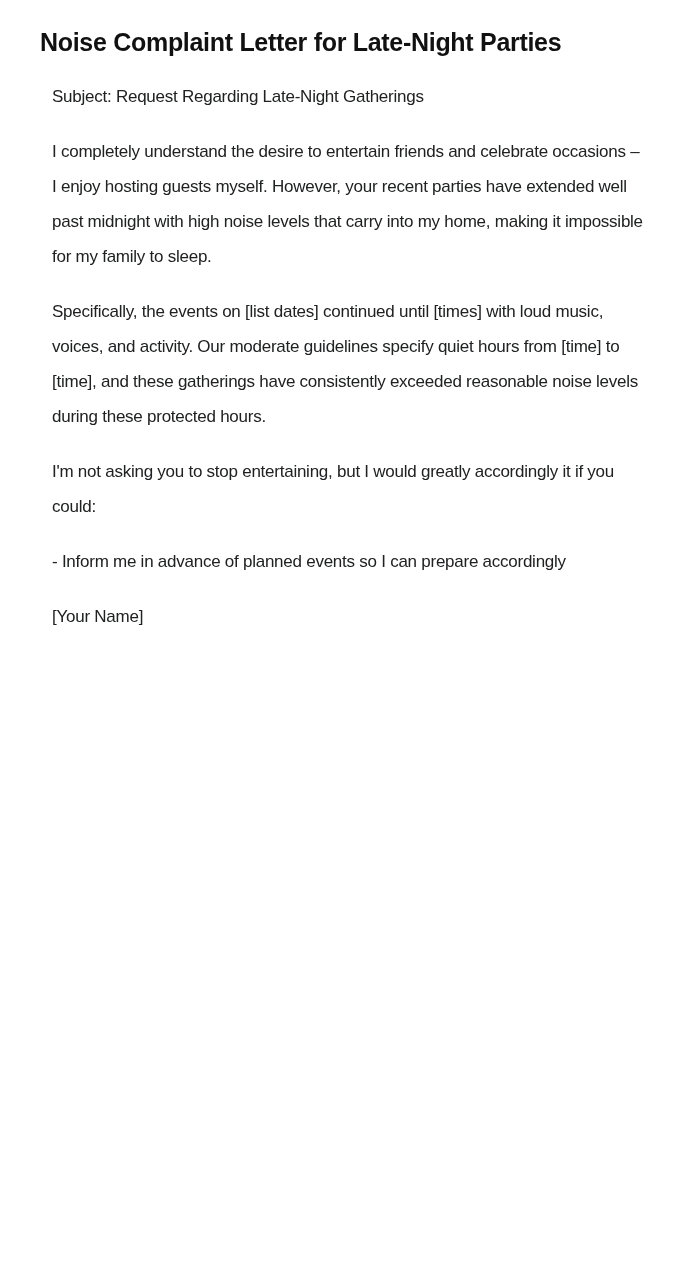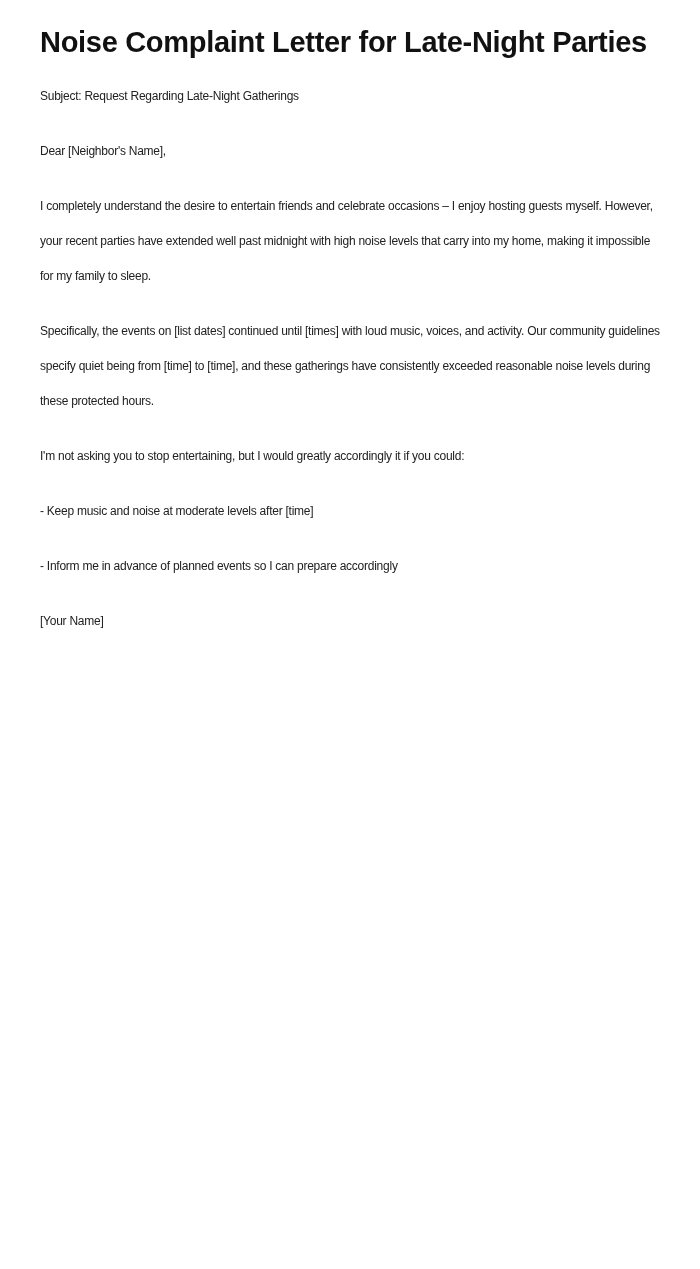--- a/index.html
+++ b/index.html
@@ -13,54 +13,52 @@
     font-family: "Liberation Sans", sans-serif;
     color: #202122;
     overflow: hidden;
   }
   .letter {
     box-sizing: border-box;
     width: 700px;
     padding: 26px 40px 0 40px;
   }
   .letter-title {
-    font-size: 29px;
+    font-size: 25px;
     font-weight: 700;
     color: #111111;
     line-height: 33px;
     letter-spacing: -0.3px;
     margin: 0 0 14px 0;
   }
   .para {
-    font-size: 12px;
+    font-size: 17px;
     line-height: 35px;
     letter-spacing: -0.25px;
-    margin: 20px 0;
+    margin: 20px 12px;
     max-width: 622px;
   }
 </style>
 </head>
 <body>
 
 <div class="letter">
 
   <h1 class="letter-title">Noise Complaint Letter for Late-Night Parties</h1>
 
   <p class="para">Subject: Request Regarding Late-Night Gatherings</p>
 
-  <p class="para">Dear [Neighbor's Name],</p>
 
 
   <p class="para">I completely understand the desire to entertain friends and celebrate occasions – I enjoy hosting guests myself. However, your recent parties have extended well past midnight with high noise levels that carry into my home, making it impossible for my family to sleep.</p>
 
-  <p class="para">Specifically, the events on [list dates] continued until [times] with loud music, voices, and activity. Our community guidelines specify quiet being from [time] to [time], and these gatherings have consistently exceeded reasonable noise levels during these protected hours.</p>
+  <p class="para">Specifically, the events on [list dates] continued until [times] with loud music, voices, and activity. Our moderate guidelines specify quiet hours from [time] to [time], and these gatherings have consistently exceeded reasonable noise levels during these protected hours.</p>
 
   <p class="para">I'm not asking you to stop entertaining, but I would greatly accordingly it if you could:</p>
 
-  <p class="para">- Keep music and noise at moderate levels after [time]</p>
 
 
   <p class="para">- Inform me in advance of planned events so I can prepare accordingly</p>
 
 
 
 
   <p class="para">[Your Name]</p>
 
 </div>

